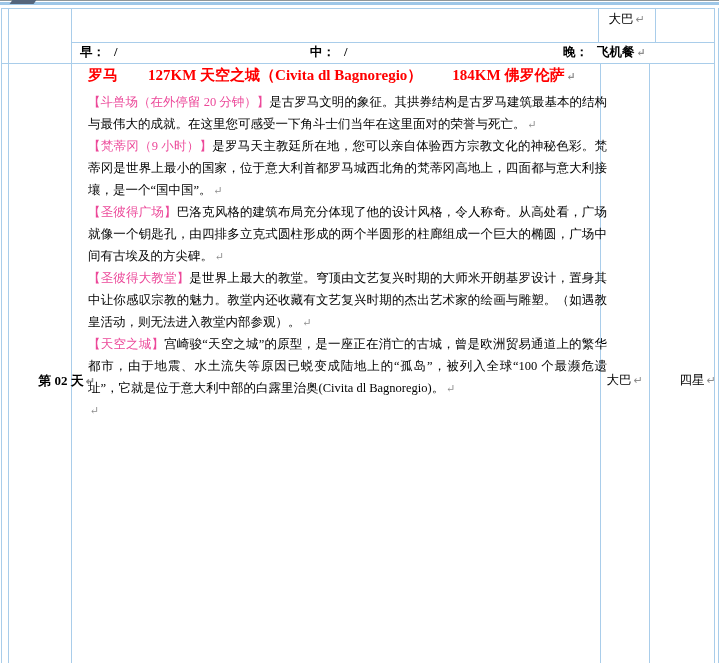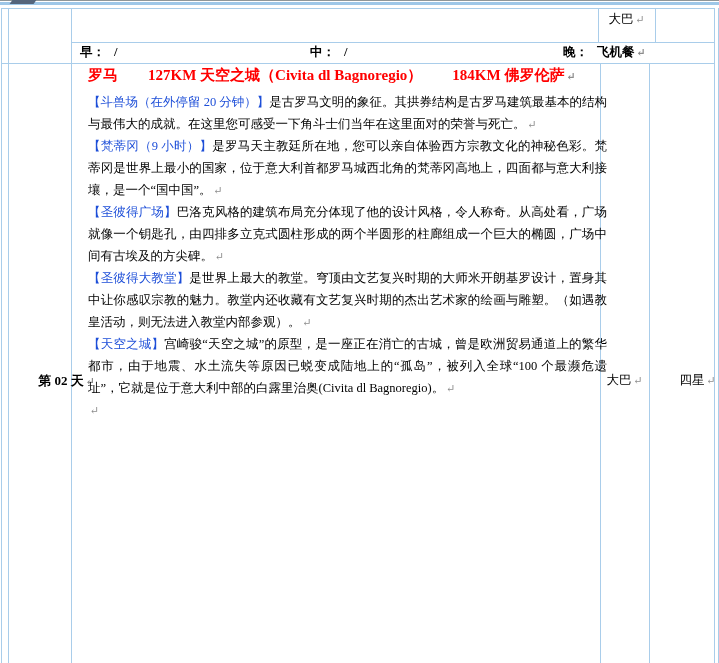--- a/index.html
+++ b/index.html
@@ -8,39 +8,39 @@
     width:719px;height:663px;
     background:#ffffff;
     overflow:hidden;
     font-family:"Liberation Serif","DejaVu Serif",serif;
     color:#000;
   }
   .gline{position:absolute;background:#a9cdea;}
   .topgray{position:absolute;left:0;top:0;width:719px;height:1px;background:#8f9699;}
   .topblue{position:absolute;left:0;top:2px;width:719px;height:3px;background:#9ec7e8;}
   .cornermark{position:absolute;left:11px;top:0;width:24px;height:4px;background:#54657c;transform:skewX(-35deg);}
-  .cell{position:absolute;white-space:nowrap;}
+  .cell{position:absolute;white-space:nowrap;font-family:Liberation Serif, serif;}
   .pilcrow{color:#8c8c8c;font-size:11px;margin-left:2px;}
   .day{left:8px;top:372px;width:63px;text-align:center;font-weight:bold;font-size:13px;padding-left:27px;}
   .toptrans{left:598px;top:11px;width:57px;text-align:center;font-size:12.5px;}
   .mealrow{position:absolute;left:71px;top:44px;width:643px;height:19px;font-weight:bold;font-size:12.5px;}
   .meal-b{position:absolute;left:9px;}
   .meal-l{position:absolute;left:239px;}
   .meal-d{position:absolute;left:492px;}
   .mealval{margin-left:9px;font-weight:bold;}
   .trans{left:600px;top:372px;width:49px;text-align:center;font-size:12.5px;}
   .hotel{left:649px;top:372px;width:65px;text-align:center;font-size:12.5px;padding-left:16px;}
   .content{position:absolute;left:88px;top:66px;width:519px;}
   .route-title{
     color:#ff0000;font-weight:bold;font-size:15px;line-height:18px;
     text-align:justify;word-break:break-word;
   }
   .paras{margin-top:6px;font-size:12.5px;line-height:22px;text-align:justify;}
   .para{margin:0;word-break:break-word;}
-  .ph{color:#1d4ed8;}
+  .ph{color:#ec4899;}
   .pt{color:#000000;}
   .empty-line{font-size:12.5px;line-height:22px;}
 </style>
 </head>
 <body>
 
 <div class="page">
 
   <div class="topgray"></div>
   <div class="topblue"></div>

